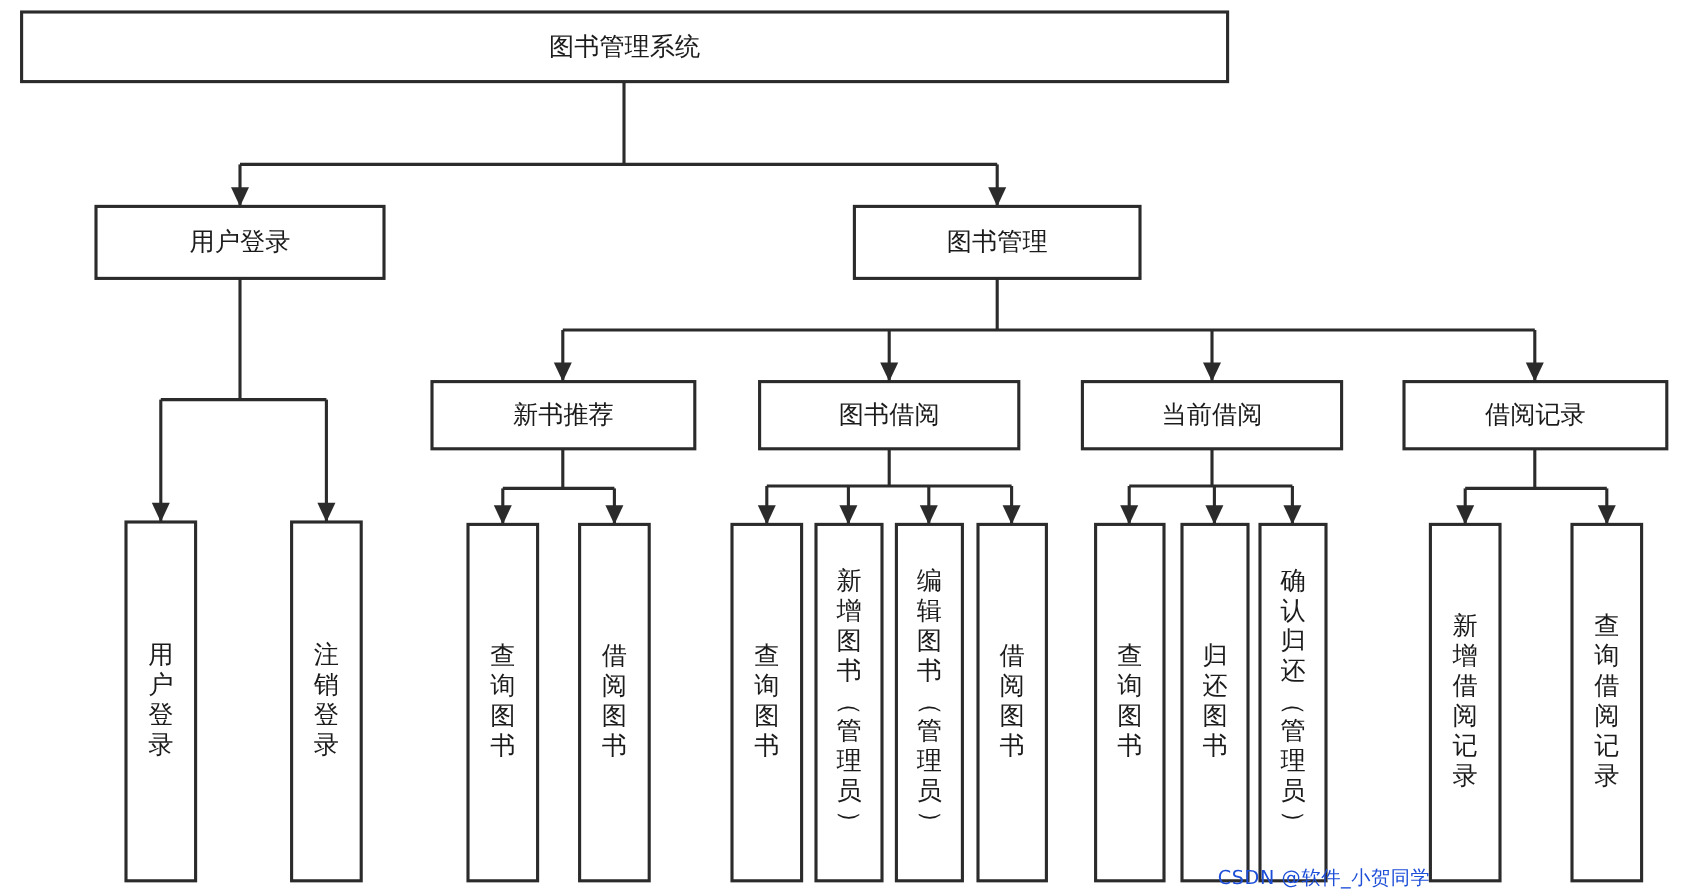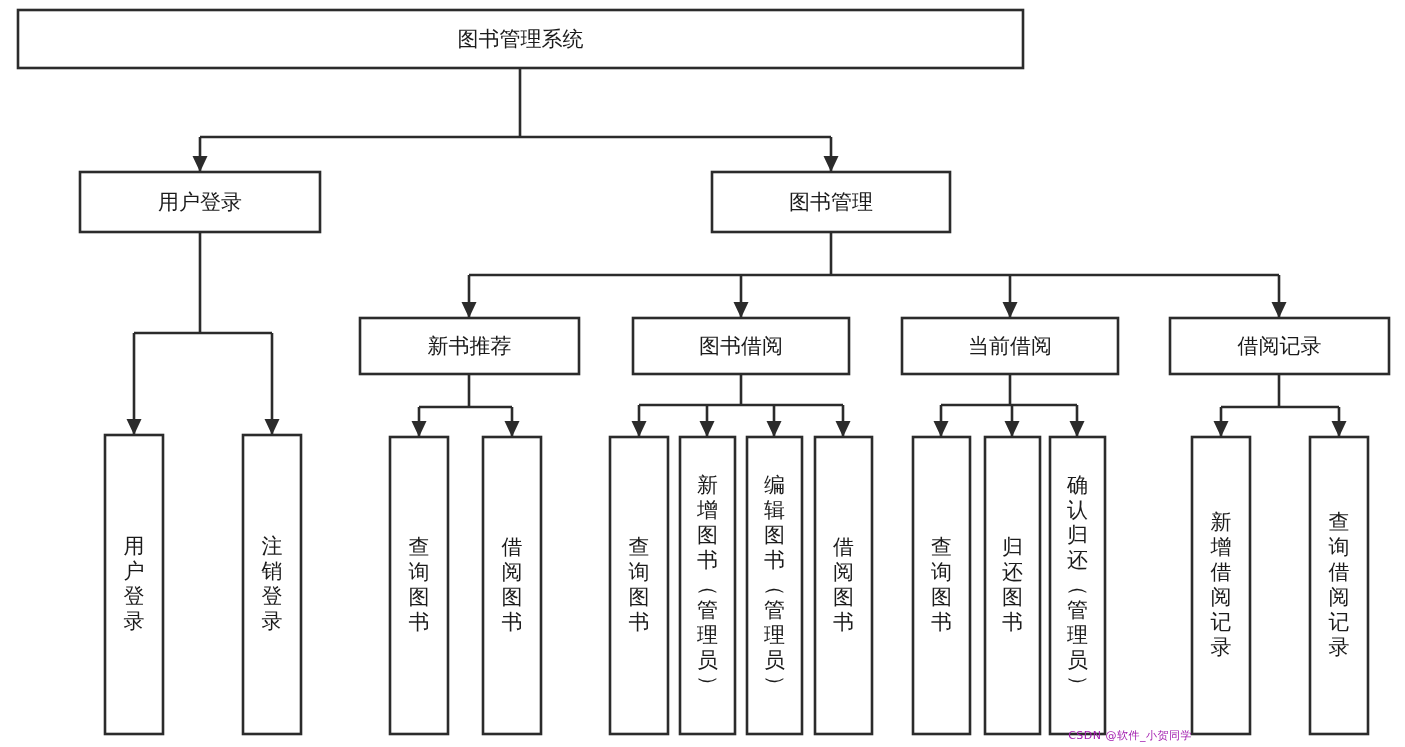--- a/index.html
+++ b/index.html
@@ -52,22 +52,22 @@
   }
   .arrow-head {
     fill: #2b2b2b;
     stroke: none;
   }
   .watermark {
     position: absolute;
     right: 8px;
     bottom: 4px;
     font-family: "DejaVu Sans", "Liberation Sans", sans-serif;
-    font-size: 11px;
-    color: #a21caf;
+    font-size: 16px;
+    color: #1d4ed8;
     letter-spacing: 0.5px;
     white-space: nowrap;
     pointer-events: none;
   }
 </style>
 </head>
 <body>
 
 <div id="diagram-root">
   <svg id="flow" viewBox="0 0 1405 747">

